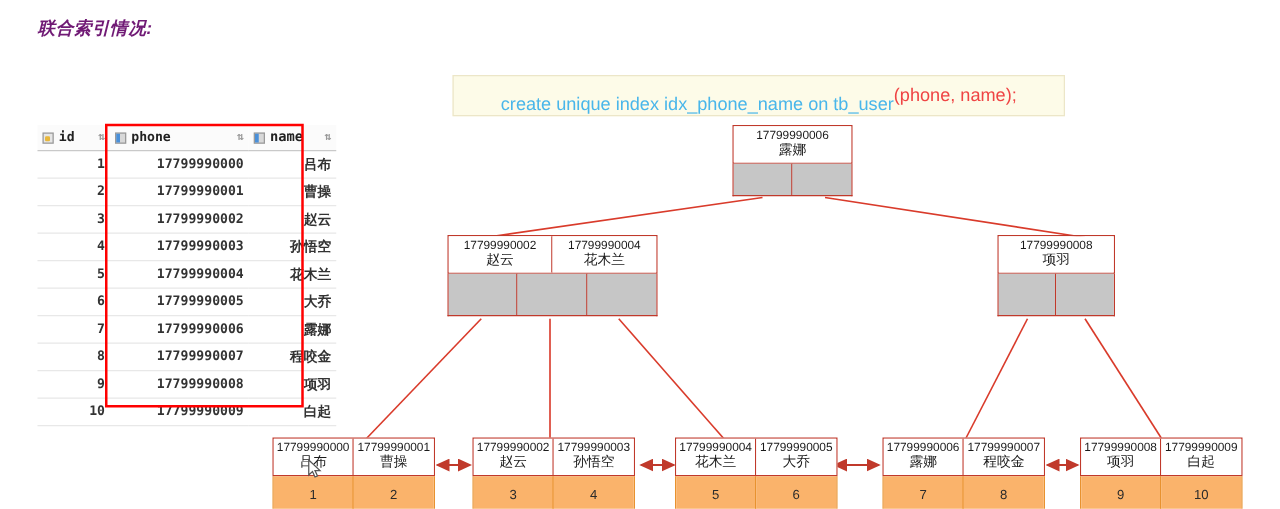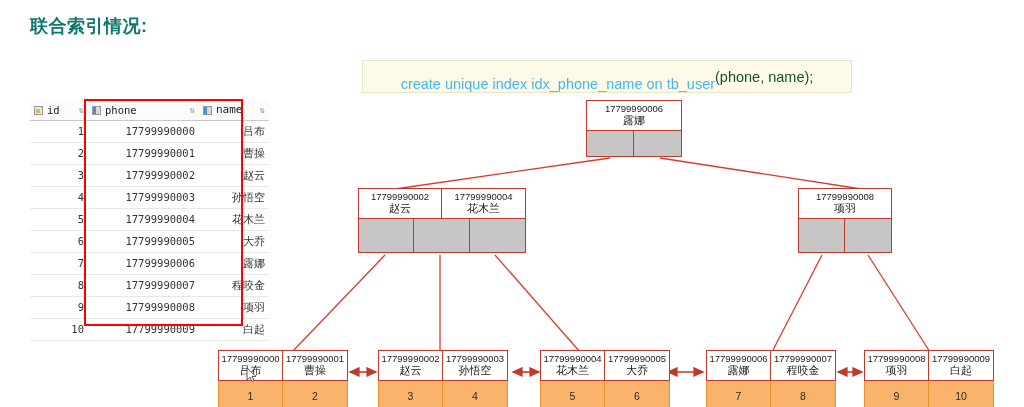--- a/index.html
+++ b/index.html
@@ -9,33 +9,34 @@
     font-family:"Liberation Sans","DejaVu Sans",sans-serif;
     position:relative;
     overflow:hidden;
     color:#222;
   }
   #stage{position:absolute;left:0;top:0;width:1024px;height:407px;}
 
   
   .page-title{
     position:absolute;left:30px;top:14px;
-    font-size:18px;font-weight:700;color:#0f766e;
+    font-size:14px;font-weight:700;color:#701a75;
     letter-spacing:.5px;
     white-space:nowrap;
+    font-style:italic;
   }
 
   
   .tbl-wrap{position:absolute;left:30px;top:100px;}
   table.grid{border-collapse:collapse;font-size:10.5px;}
   table.grid th,table.grid td{
     font-family:"DejaVu Sans Mono","Liberation Mono",monospace;
     padding:0 4px;height:21px;line-height:21px;
     border-bottom:1px solid #e8e8e8;
-    font-weight:400;color:#333;white-space:nowrap;
+    font-weight:700;color:#333;white-space:nowrap;
     background:#fff;
     margin-top:16px;
   }
   table.grid thead th{
     border-bottom:1px solid #c9c9c9;
     background:#fbfbfb;color:#222;
     height:20px;line-height:20px;
   }
   th.c-id,td.c-id{width:50px;text-align:right;}
   th.c-phone,td.c-phone{width:103px;text-align:right;}
@@ -57,21 +58,21 @@
   }
 
   
   .sql-box{
     position:absolute;left:362px;top:60px;width:490px;height:33px;
     background:#fdfbe8;border:1px solid #ece6c8;box-sizing:border-box;
     display:flex;align-items:center;justify-content:center;
     font-size:14.5px;white-space:nowrap;
   }
   .sql-a{color:#49b6ea;margin-top:15px;}
-  .sql-b{color:#14532d;}
+  .sql-b{color:#ef4444;}
 
   
   .node{position:absolute;box-sizing:border-box;}
   .keyrow{display:flex;border:1px solid #c0392b;background:#fff;box-sizing:border-box;}
   .keycell{
     box-sizing:border-box;
     display:flex;flex-direction:column;align-items:center;justify-content:center;
     padding:2px 0 3px;
     border-right:1px solid #c0392b;
     background:#fff;

